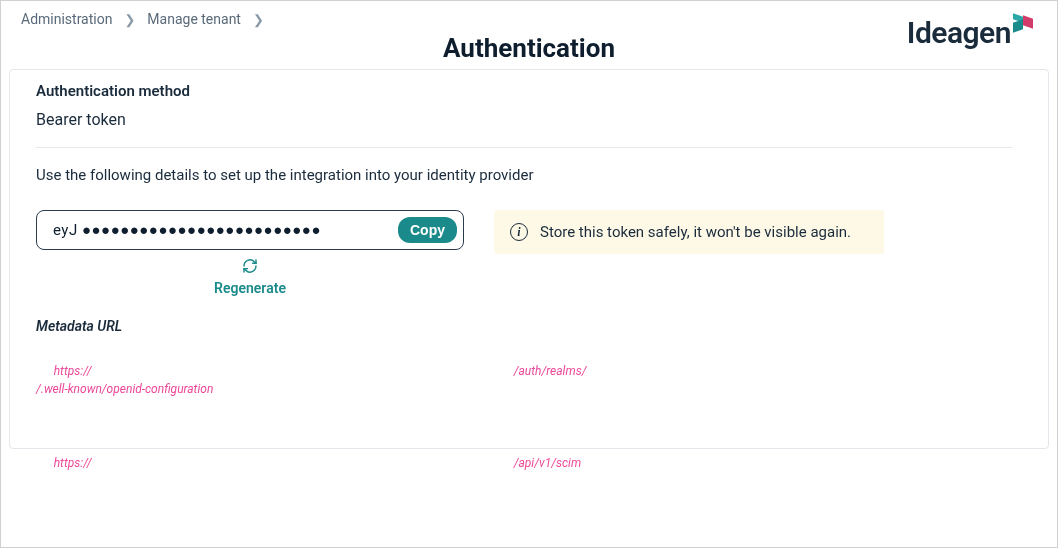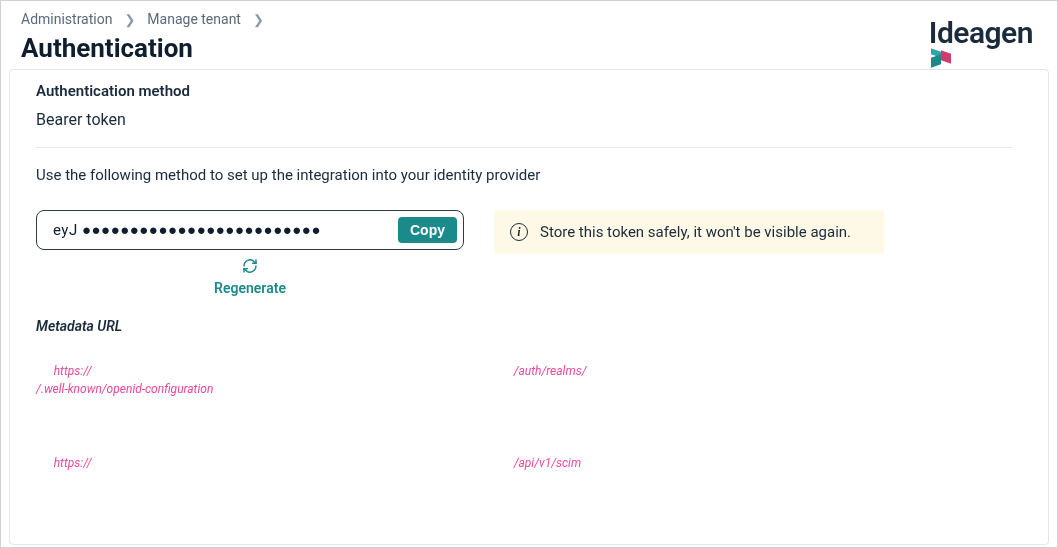--- a/index.html
+++ b/index.html
@@ -8,20 +8,21 @@
     background: #fff;
     width: 1058px;
     height: 548px;
     overflow: hidden;
     border: 1px solid #d0d0d0;
     color: #1a2b3c;
   }
   .header {
     padding: 10px 20px 0 20px;
     position: relative;
+    text-align: center;
   }
   .breadcrumb {
     display: flex;
     align-items: center;
     gap: 12px;
     font-size: 14px;
     color: #5a6a7a;
     margin-bottom: 6px;
   }
   .breadcrumb a { color: #5a6a7a; text-decoration: none; cursor: pointer; }
@@ -35,39 +36,38 @@
   .logo {
     position: absolute;
     right: 24px;
     top: 14px;
     font-size: 30px;
     font-weight: 600;
     color: #1a2b3c;
     display: flex;
     align-items: flex-start;
     letter-spacing: -0.5px;
-    flex-direction: column;
   }
   .logo-mark {
     position: relative;
     width: 20px;
     height: 20px;
     margin-left: 2px;
     margin-top: -2px;
   }
   .logo-mark .d1 { position:absolute; width:10px; height:10px; background:#1a8a8a; transform: skewY(-20deg); left:0; top:8px; }
   .logo-mark .d2 { position:absolute; width:10px; height:10px; background:#d13c6a; transform: skewY(20deg); left:10px; top:4px; }
   .logo-mark .d3 { position:absolute; width:10px; height:6px; background:#2aa8a8; transform: skewY(20deg); left:0; top:2px; }
 
   .card {
     margin: 0 8px 8px 8px;
     border: 1px solid #e3e6ea;
     border-radius: 4px;
     padding: 12px 36px 30px 26px;
-    height: 476px;
+    height: 380px;
   }
   .section-label {
     font-size: 15px;
     font-weight: 600;
     color: #1a2b3c;
     margin-bottom: 10px;
   }
   .value {
     font-size: 16px;
     color: #1a2b3c;
@@ -108,21 +108,21 @@
     font-size: 15px;
     letter-spacing: 0.5px;
     color: #0f1e2e;
     white-space: nowrap;
     overflow: hidden;
   }
   .copy-btn {
     background: #1a8a8a;
     color: #fff;
     border: none;
-    border-radius: 4px;
+    border-radius: 12px;
     font-size: 14px;
     font-weight: 600;
     padding: 5px 12px;
     cursor: pointer;
   }
   .regen-row {
     width: 428px;
     display: flex;
     justify-content: flex-end;
     align-items: center;
@@ -194,21 +194,21 @@
   </div>
 </div>
 
 <div class="card">
 
   <div class="section-label">Authentication method</div>
   <div class="value">Bearer token</div>
 
   <hr class="divider">
 
-  <div class="helper">Use the following method to set up the integration into your identity provider</div>
+  <div class="helper">Use the following details to set up the integration into your identity provider</div>
 
 
   <div class="token-row">
     <div>
       <div class="token-box">
         <div class="token-text">eyJ ●●●●●●●●●●●●●●●●●●●●●●●●●</div>
         <button class="copy-btn">Copy</button>
       </div>
       <div class="regen-row">
         <svg width="16" height="16" viewBox="0 0 24 24" fill="none" stroke-width="2.2" stroke-linecap="round">

